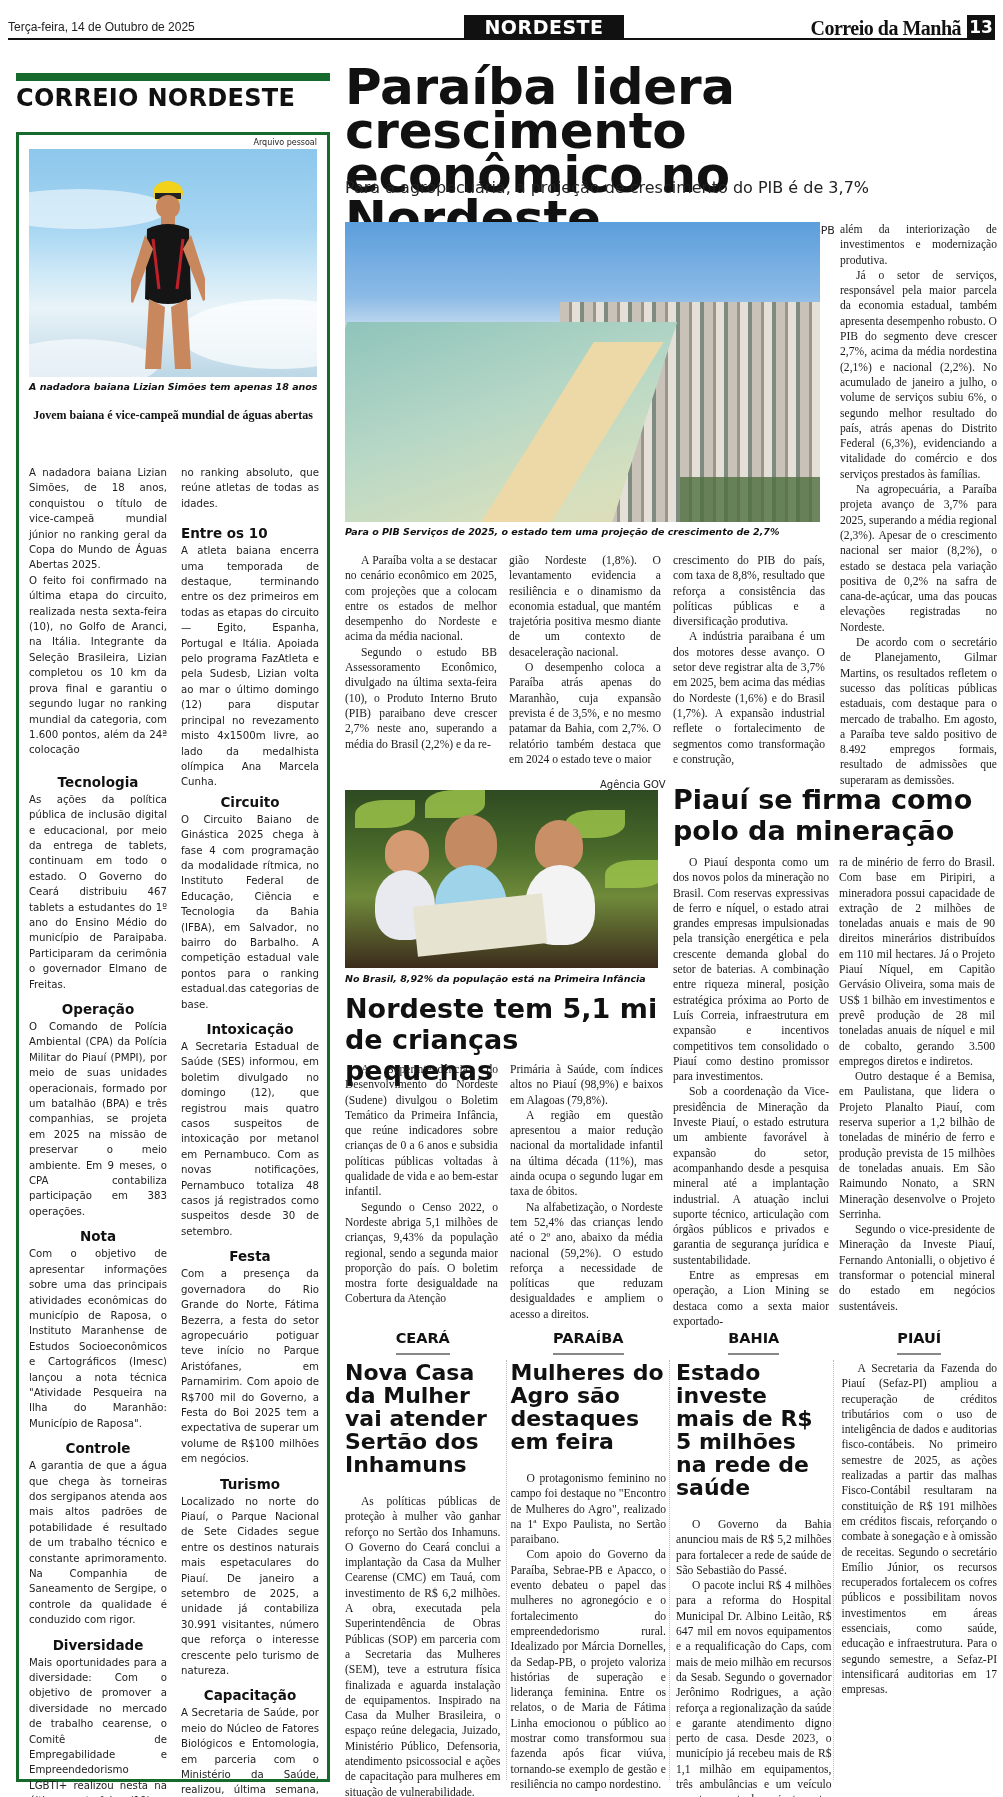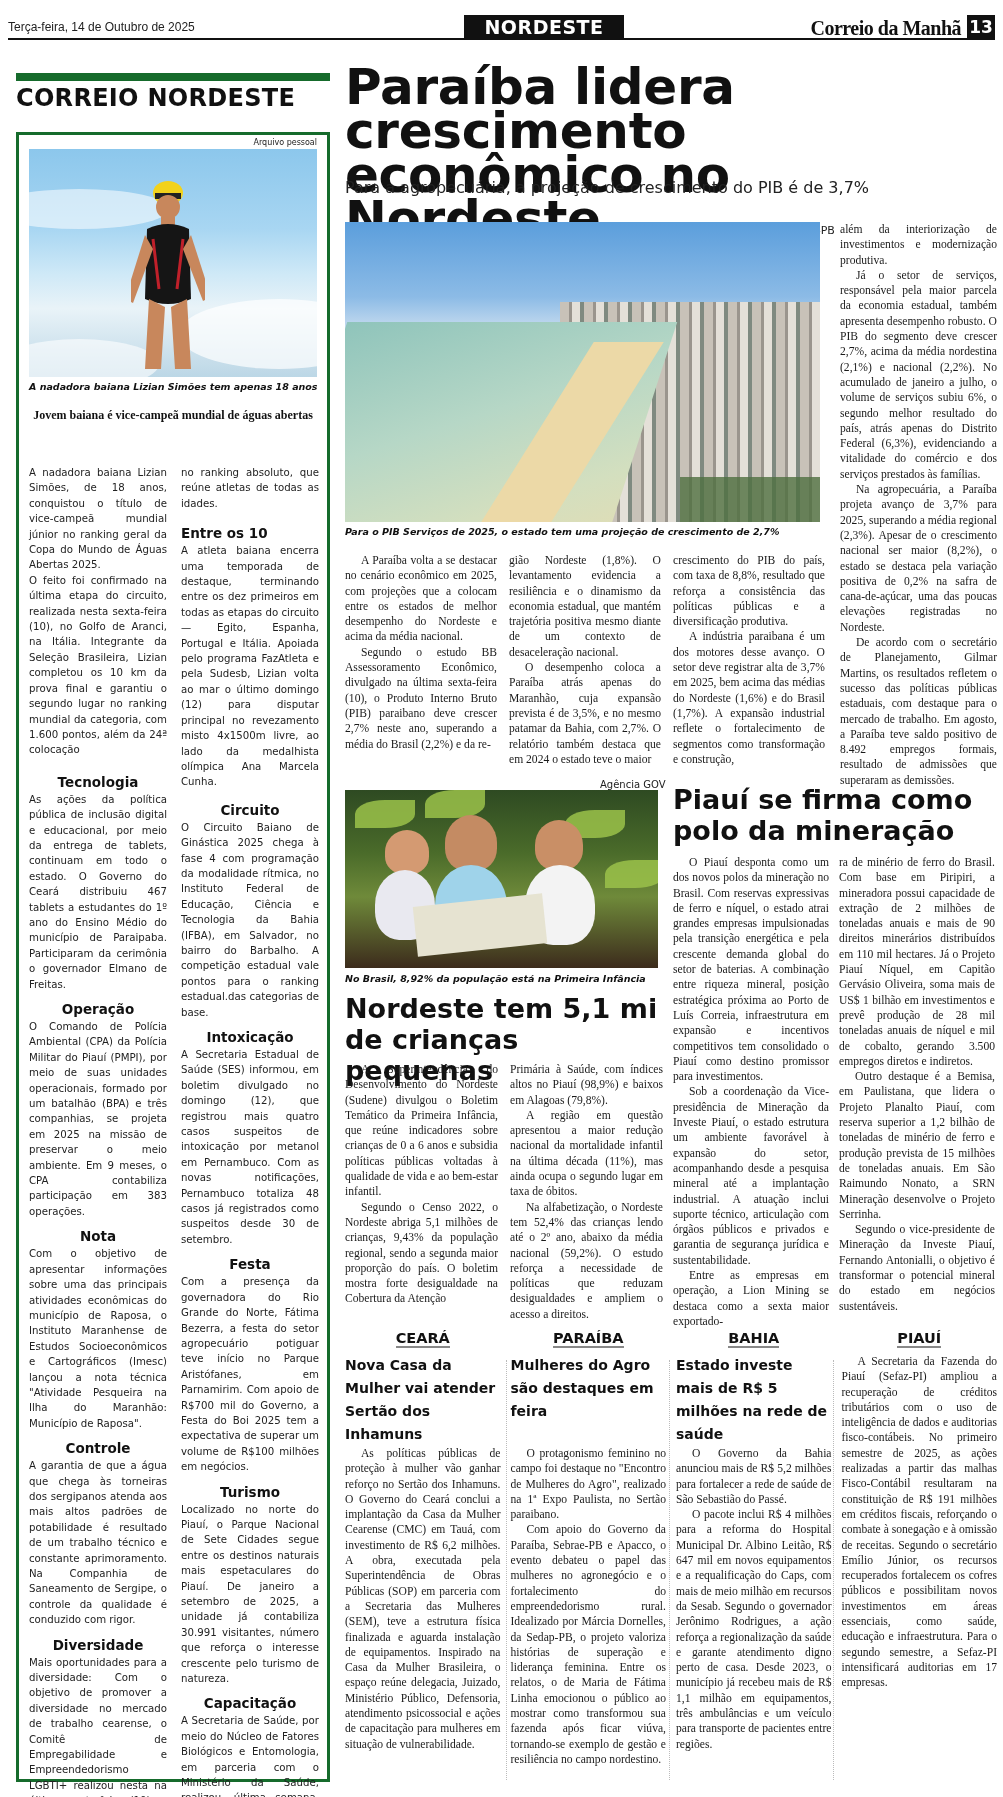--- a/index.html
+++ b/index.html
@@ -55,22 +55,22 @@
   .kids-caption{position:absolute;left:345px;top:973px;width:313px}
   .kids-headline{position:absolute;left:345px;top:993px;width:320px;font-family:"DejaVu Sans",sans-serif;font-size:27px;line-height:31px}
   .kids-cols{position:absolute;left:345px;top:1062px;width:318px;display:grid;grid-template-columns:1fr 1fr;column-gap:12px}
 
   
   .piaui-headline{position:absolute;left:673px;top:784px;width:320px;font-family:"DejaVu Sans",sans-serif;font-size:27px;line-height:31px}
   .piaui-cols{position:absolute;left:673px;top:855px;width:322px;display:grid;grid-template-columns:1fr 1fr;column-gap:10px}
 
   
   .bottom-grid{position:absolute;left:345px;top:1330px;width:652px;display:grid;grid-template-columns:repeat(4,1fr);column-gap:10px}
-  .state-tag{font-family:"DejaVu Sans",sans-serif;font-weight:bold;font-size:14.5px;text-align:center;width:max-content;margin:0 auto 6px;padding-bottom:0;border-bottom:2px solid #888}
-  .bhead{font-family:"DejaVu Sans",sans-serif;font-size:14px;line-height:23px;min-height:92px}
+  .state-tag{font-family:"DejaVu Sans",sans-serif;font-weight:bold;font-size:14.5px;text-align:center;width:max-content;margin:0 auto 6px;padding-bottom:7px;border-bottom:2px solid #888}
+  .bhead{font-family:"DejaVu Sans",sans-serif;font-size:22px;line-height:23px;margin-bottom:18px;min-height:92px}
   .vsep{position:absolute;top:1360px;width:1px;height:420px;border-left:1px dotted #bbb}
 </style>
 </head>
 <body>
 
 <div class="topbar">
   <span class="date">Terça-feira, 14 de Outubro de 2025</span>
   <span class="section-tag">NORDESTE</span>
   <span class="brand">Correio da Manhã</span>
   <span class="pagenum">13</span>
@@ -111,21 +111,21 @@
       <p class="sb-p">Com o objetivo de apresentar informações sobre uma das principais atividades econômicas do município de Raposa, o Instituto Maranhense de Estudos Socioeconômicos e Cartográficos (Imesc) lançou a nota técnica "Atividade Pesqueira na Ilha do Maranhão: Município de Raposa".</p>
       <h3 class="sb-h">Controle</h3>
       <p class="sb-p">A garantia de que a água que chega às torneiras dos sergipanos atenda aos mais altos padrões de potabilidade é resultado de um trabalho técnico e constante aprimoramento. Na Companhia de Saneamento de Sergipe, o controle da qualidade é conduzido com rigor.</p>
       <h3 class="sb-h">Diversidade</h3>
       <p class="sb-p">Mais oportunidades para a diversidade: Com o objetivo de promover a diversidade no mercado de trabalho cearense, o Comitê de Empregabilidade e Empreendedorismo LGBTI+ realizou nesta na última sexta-feira (10), a Feira da Empregabilidade LGBTI+.</p>
     </div>
     <div class="sb-col">
       <p class="sb-p">no ranking absoluto, que reúne atletas de todas as idades.</p>
       <h3 class="sb-h left">Entre os 10</h3>
       <p class="sb-p">A atleta baiana encerra uma temporada de destaque, terminando entre os dez primeiros em todas as etapas do circuito — Egito, Espanha, Portugal e Itália. Apoiada pelo programa FazAtleta e pela Sudesb, Lizian volta ao mar o último domingo (12) para disputar principal no revezamento misto 4x1500m livre, ao lado da medalhista olímpica Ana Marcela Cunha.</p>
-      <h3 class="sb-h" style="margin-top:12px">Circuito</h3>
+      <h3 class="sb-h" style="margin-top:4px">Circuito</h3>
       <p class="sb-p">O Circuito Baiano de Ginástica 2025 chega à fase 4 com programação da modalidade rítmica, no Instituto Federal de Educação, Ciência e Tecnologia da Bahia (IFBA), em Salvador, no bairro do Barbalho. A competição estadual vale pontos para o ranking estadual.das categorias de base.</p>
       <h3 class="sb-h">Intoxicação</h3>
       <p class="sb-p">A Secretaria Estadual de Saúde (SES) informou, em boletim divulgado no domingo (12), que registrou mais quatro casos suspeitos de intoxicação por metanol em Pernambuco. Com as novas notificações, Pernambuco totaliza 48 casos já registrados como suspeitos desde 30 de setembro.</p>
       <h3 class="sb-h">Festa</h3>
       <p class="sb-p">Com a presença da governadora do Rio Grande do Norte, Fátima Bezerra, a festa do setor agropecuário potiguar teve início no Parque Aristófanes, em Parnamirim. Com apoio de R$700 mil do Governo, a Festa do Boi 2025 tem a expectativa de superar um volume de R$100 milhões em negócios.</p>
       <h3 class="sb-h">Turismo</h3>
       <p class="sb-p">Localizado no norte do Piauí, o Parque Nacional de Sete Cidades segue entre os destinos naturais mais espetaculares do Piauí. De janeiro a setembro de 2025, a unidade já contabiliza 30.991 visitantes, número que reforça o interesse crescente pelo turismo de natureza.</p>
       <h3 class="sb-h">Capacitação</h3>
       <p class="sb-p">A Secretaria de Saúde, por meio do Núcleo de Fatores Biológicos e Entomologia, em parceria com o Ministério da Saúde, realizou, última semana, uma capacitação técnica para enfrentamento da esquistossomose, doença endêmica em diversos municípios do litoral paraibano.</p>
     </div>

